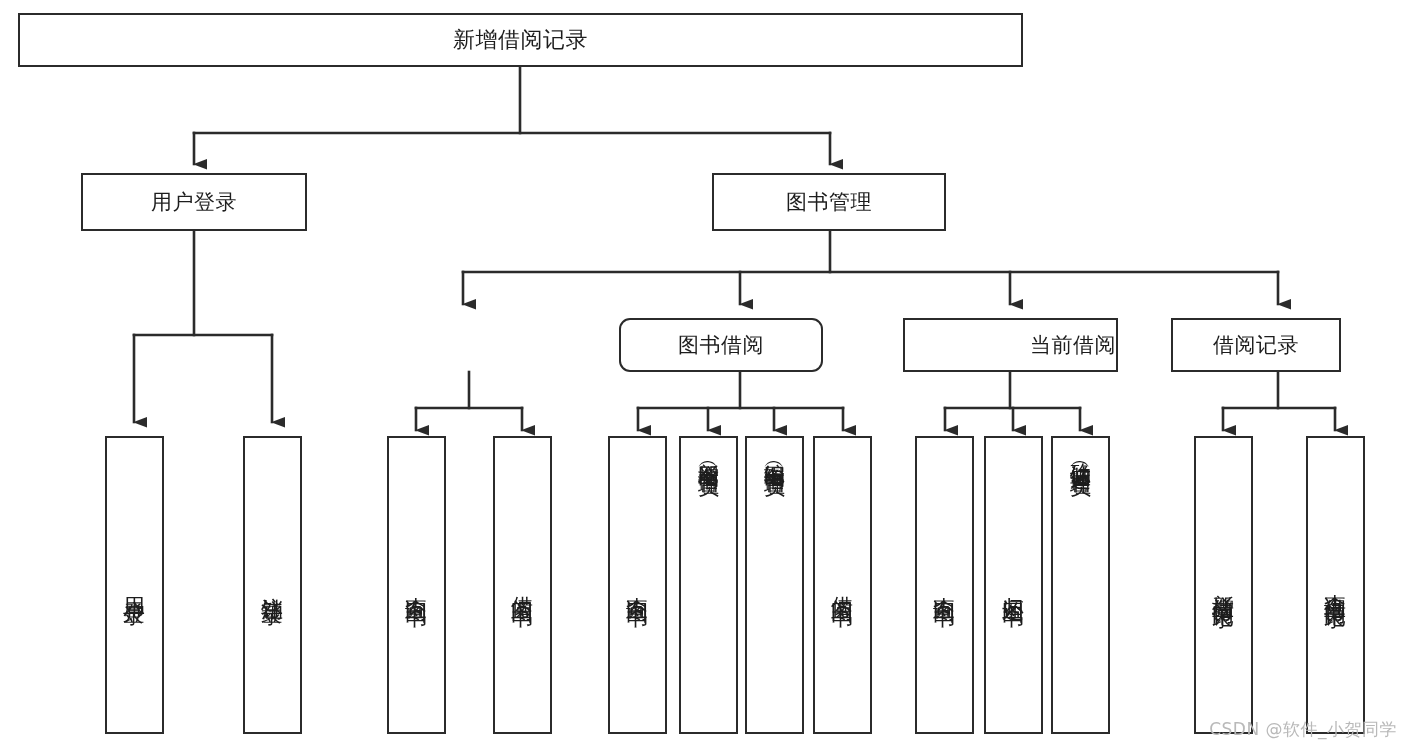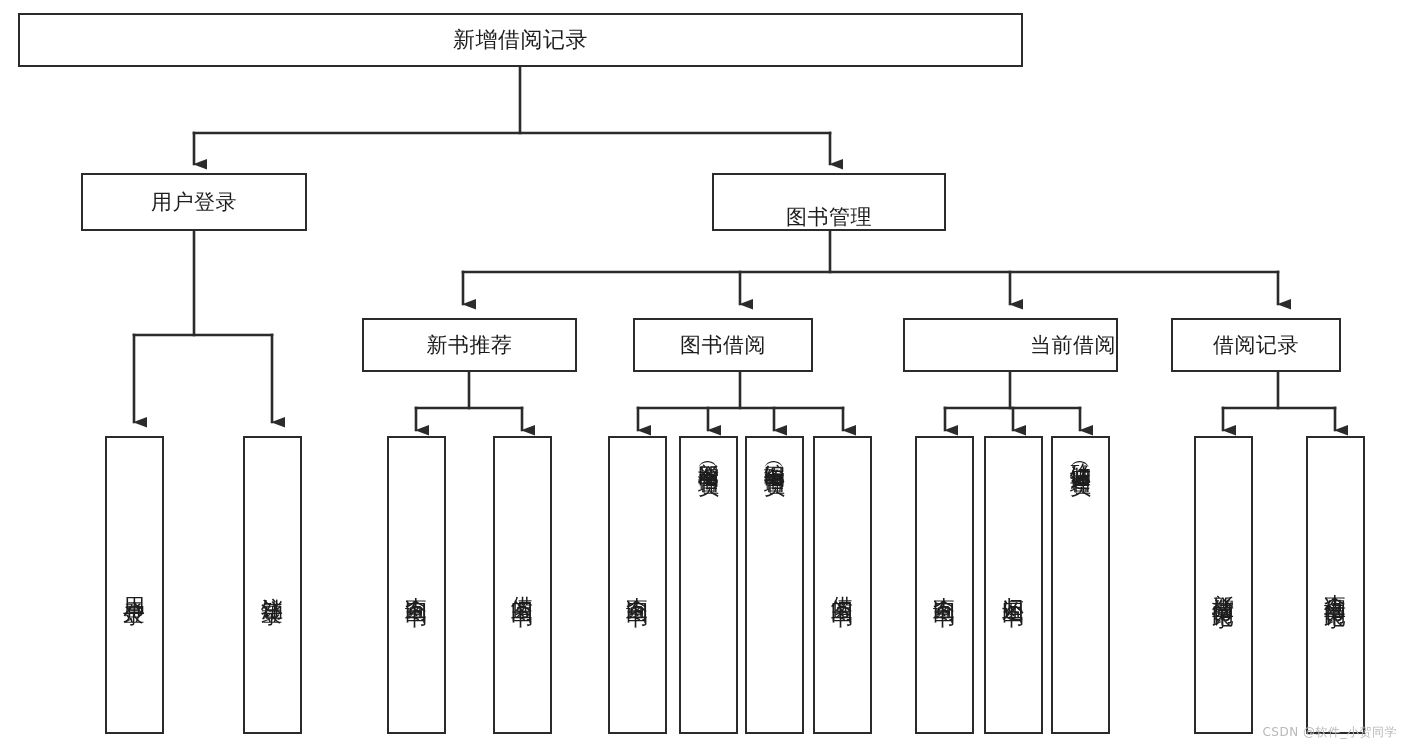--- a/index.html
+++ b/index.html
@@ -69,21 +69,21 @@
     letter-spacing: 2px;
   }
   .node.vert.midstart {
     align-items: center;
     padding-top: 0;
   }
   #watermark {
     position: absolute;
     right: 8px;
     bottom: 6px;
-    font-size: 12px;
+    font-size: 17px;
     color: #b9b9b9;
     letter-spacing: 0.5px;
     z-index: 5;
     white-space: nowrap;
     font-family: "DejaVu Sans", "Liberation Sans", sans-serif;
   }
 </style>
 </head>
 <body>
 
@@ -141,29 +141,26 @@
   </svg>
 
   <div class="node horiz root" style="left:18px; top:13px; width:1005px; height:54px;">
     <span class="node-label">新增借阅记录</span>
   </div>
 
   <div class="node horiz" style="left:81px; top:173px; width:226px; height:58px;">
     <span class="node-label">用户登录</span>
   </div>
 
-  <div class="node horiz" style="left:712px; top:173px; width:234px; height:58px;align-items:flex-end;">
+  <div class="node horiz" style="left:712px; top:173px; width:234px; height:58px;">
     <span class="node-label">图书管理</span>
   </div>
 
-  <div class="node horiz" style="left:362px; top:318px; width:215px; height:54px;">
-    <span class="node-label">新书推荐</span>
-  </div>
-
-  <div class="node horiz" style="left:633px; top:318px; width:180px; height:54px;">
+
+  <div class="node horiz" style="left:619px; top:318px; width:204px; height:54px;border-radius:11px;">
     <span class="node-label">图书借阅</span>
   </div>
 
   <div class="node horiz" style="left:903px; top:318px; width:215px; height:54px;justify-content:flex-end;">
     <span class="node-label">当前借阅</span>
   </div>
 
   <div class="node horiz" style="left:1171px; top:318px; width:170px; height:54px;">
     <span class="node-label">借阅记录</span>
   </div>

